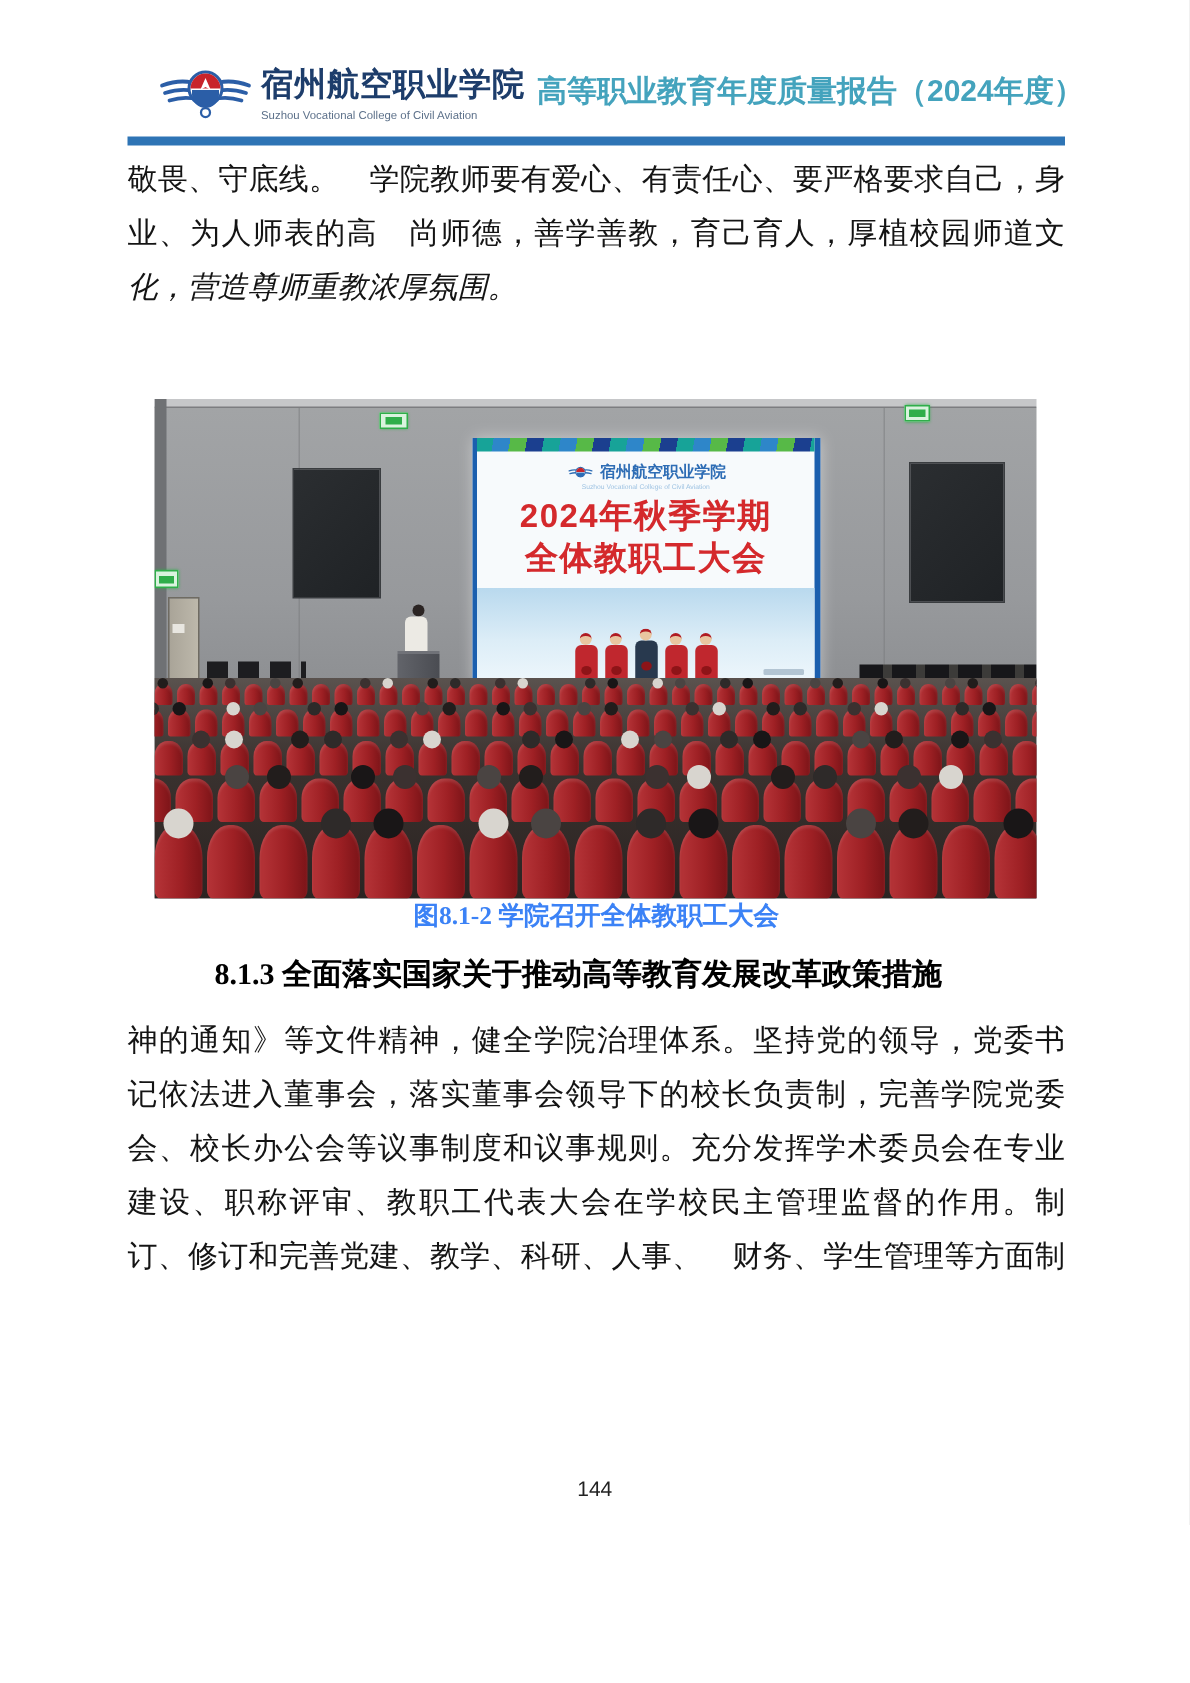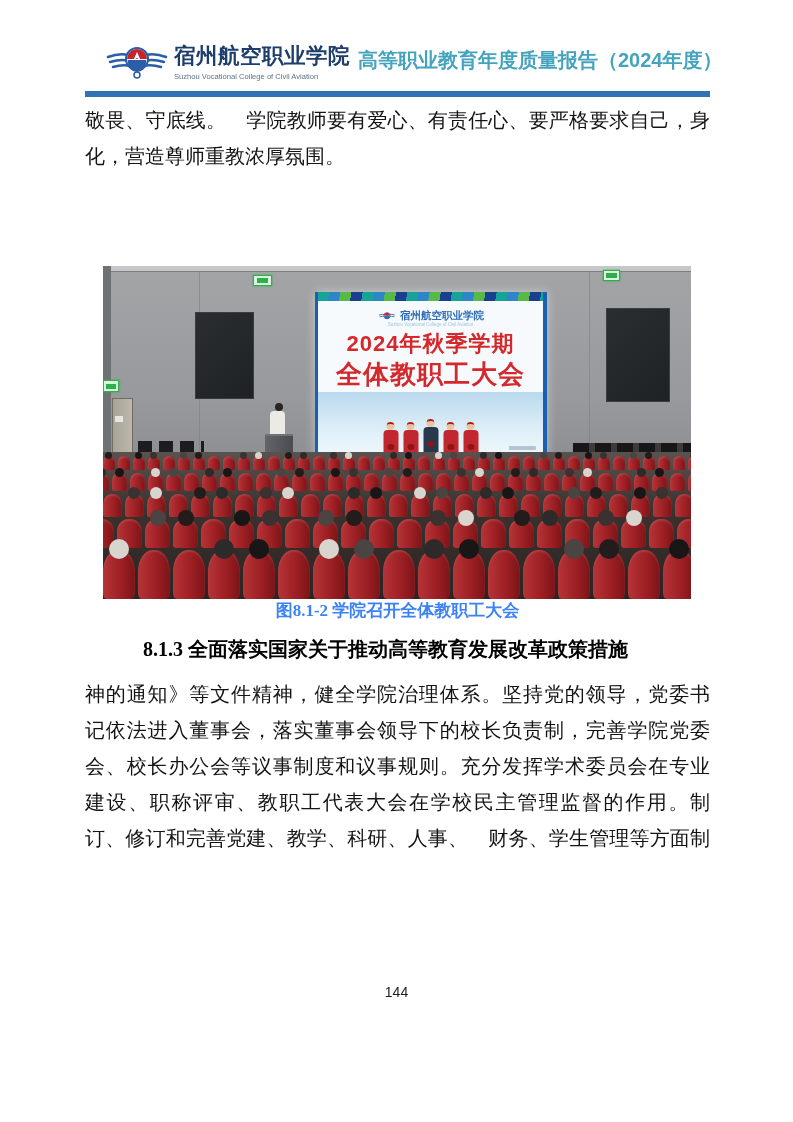--- a/index.html
+++ b/index.html
@@ -15,21 +15,21 @@
   .hdr-en{font-family:"Liberation Sans","DejaVu Sans",sans-serif;font-size:7.6px;
     color:#5d718a;margin-top:2px;white-space:nowrap;}
   .hdr-title{position:absolute;left:358px;top:47px;width:352px;
     font-family:"Liberation Sans","DejaVu Sans",sans-serif;font-weight:bold;
     font-size:20px;color:#44a3bd;white-space:nowrap;}
   .hdr-rule{position:absolute;left:85px;top:91px;width:625px;height:6px;background:#2e74b5;}
   
   .para{position:absolute;left:85px;width:625px;font-size:20px;}
   .jline{height:36px;line-height:36px;text-align:justify;text-align-last:justify;
     white-space:normal;overflow:hidden;}
-  .jline.last{text-align-last:left;}
+  .jline.last{text-align-last:left;font-style:italic;}
   .jline.indent{padding-left:40px;}
   .p1{top:102px;}
   .p2{top:676px;}
   .fig-caption{position:absolute;left:85px;top:599px;width:625px;text-align:center;
     font-weight:bold;font-size:17px;color:#3b82f6;}
   .sec-heading{position:absolute;left:85px;top:636px;width:625px;padding-left:58px;
     box-sizing:border-box;font-weight:bold;font-size:20px;color:#000;}
   .page-num{position:absolute;left:0;top:984px;width:793px;text-align:center;
     font-family:"Liberation Sans","DejaVu Sans",sans-serif;font-size:14px;color:#222;}
   
@@ -62,21 +62,21 @@
   .slide-logo-cn{position:static;display:inline-block;vertical-align:middle;margin-left:3px;
     font-family:"Liberation Sans","DejaVu Sans",sans-serif;font-weight:bold;
     font-size:10.5px;color:#2e6db5;}
   .slide-logo-en{left:0;top:30px;width:100%;text-align:center;font-size:4.5px;color:#9fc3e2;
     font-family:"Liberation Sans","DejaVu Sans",sans-serif;}
   .slide-t1{left:0;top:37px;width:100%;text-align:center;
     font-family:"Liberation Sans","DejaVu Sans",sans-serif;font-weight:bold;
     font-size:22px;color:#d4292c;letter-spacing:1px;}
   .slide-t2{left:0;top:65px;width:100%;text-align:center;
     font-family:Liberation Mono, monospace;font-weight:bold;
-    font-size:26px;color:#d4292c;letter-spacing:1px;}
+    font-size:22px;color:#d4292c;letter-spacing:1px;}
   .slide-sky{left:0;top:100px;width:100%;height:63px;
     background:linear-gradient(180deg,#b9d9ee 0,#dcedf7 55%,#eef7fc 100%);}
   .slide-figs{position:absolute;left:50%;bottom:2px;transform:translateX(-50%);
     display:flex;gap:5px;align-items:flex-end;}
   .figp{position:static;width:15px;height:23px;background:#c0272e;border-radius:4px 4px 0 0;}
   .figp::before{content:"";position:absolute;margin-left:3.5px;margin-top:-8px;width:8px;height:8px;
     border-radius:50%;background:#e9c6a0;border-top:2px solid #b01c22;box-sizing:border-box;}
   .figp::after{content:"";position:absolute;margin-left:4px;margin-top:14px;width:7px;height:6px;
     border-radius:50%;background:#8e1418;}
   .figp:nth-child(3){background:#28394e;height:26px;}
@@ -121,20 +121,21 @@
   </div>
   <div class="hdr-names">
     <div class="hdr-cn">宿州航空职业学院</div>
     <div class="hdr-en">Suzhou Vocational College of Civil Aviation</div>
   </div>
   <div class="hdr-title">高等职业教育年度质量报告（2024年度）</div>
   <div class="hdr-rule"></div>
 
   <div class="para p1">
     <div class="jline">敬畏、守底线。　学院教师要有爱心、有责任心、要严格要求自己，身</div>
+    <div class="jline">业、为人师表的高　尚师德，善学善教，育己育人，厚植校园师道文</div>
     <div class="jline last">化，营造尊师重教浓厚氛围。</div>
   </div>
 
   <div class="photo">
     <div class="ceiling-seam"></div>
     <div class="wall-left"></div>
     <div class="wall-seam-l"></div>
     <div class="wall-seam-r"></div>
     <div class="exit e1">
         <i></i>

